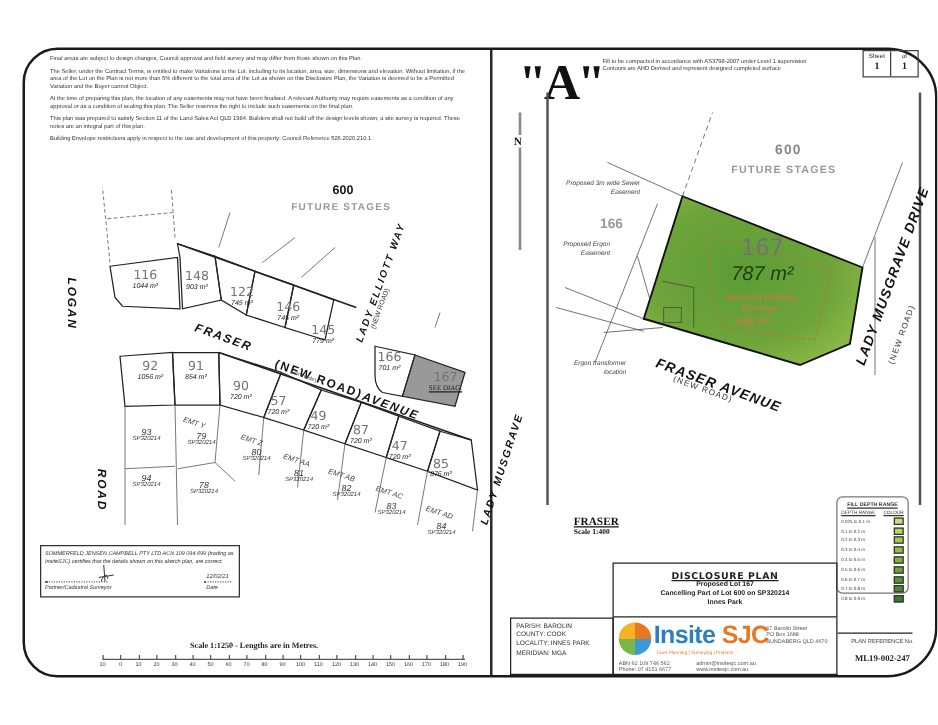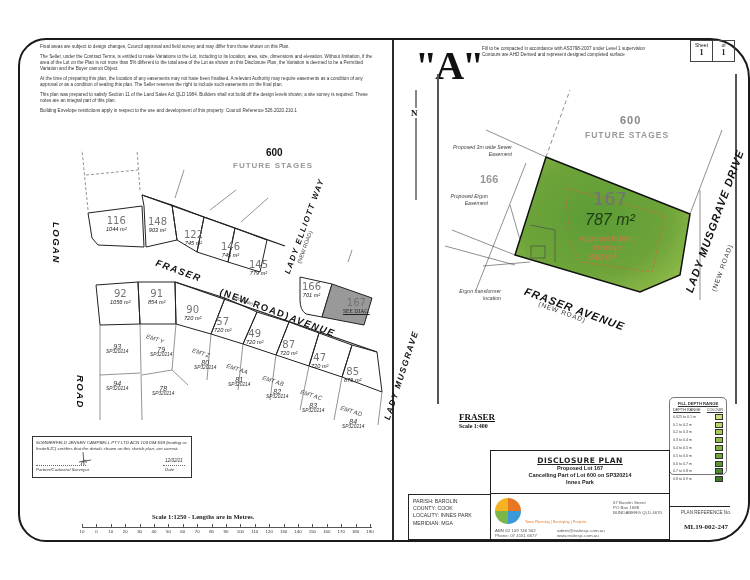--- a/index.html
+++ b/index.html
@@ -270,20 +270,21 @@
 
 <div class="title-block">
   <div class="h">DISCLOSURE PLAN</div>
   <div class="l">Proposed Lot 167</div>
   <div class="l">Cancelling Part of Lot 600 on SP320214</div>
   <div class="l">Innes Park</div>
 </div>
 
 <div class="logo-block">
   <div class="logo-circle"></div>
+  <div class="logo-text"><span>Insite</span> <span class="sjc">SJC</span></div>
   <div class="logo-tag">Town Planning | Surveying | Projects</div>
   <div class="logo-addr">
     <div>67 Barolin Street</div>
       <div>PO Box 1688</div>
       <div>BUNDABERG QLD 4670</div>
   </div>
   <div class="logo-foot">
       <div>ABN 62 109 746 562</div>
       <div>Phone:  07 4151 6677</div>
     </div>

